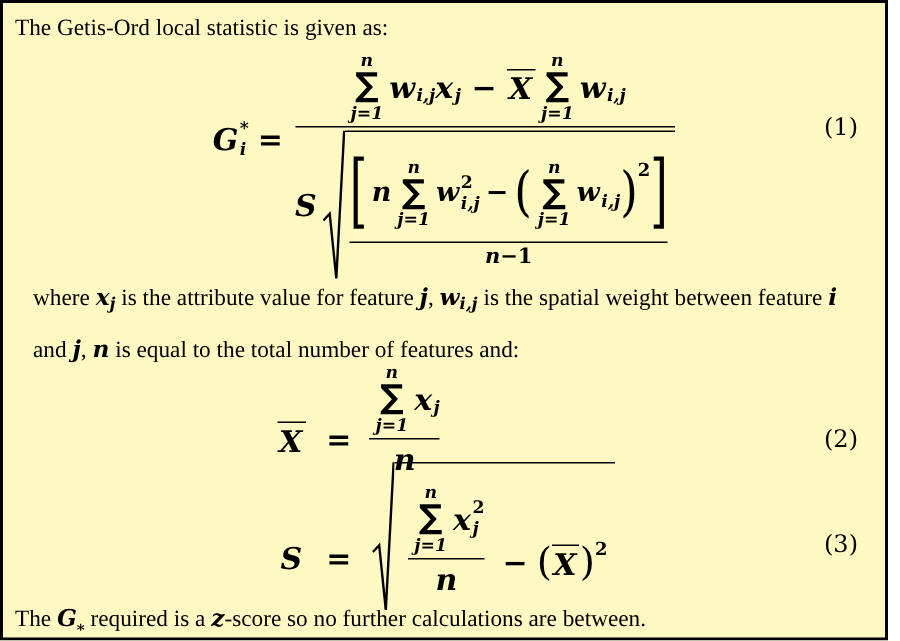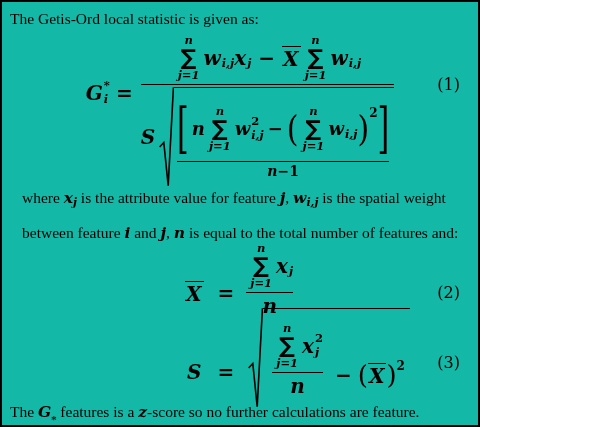--- a/index.html
+++ b/index.html
@@ -1,18 +1,18 @@
 <!DOCTYPE html>
 <html><head>
 <meta charset="utf-8">
 <style>
   html,body { margin:0; padding:0; background:#ffffff; }
   .page {
-    position:relative; width:480px; height:427px;
-    background:#14b8a6; border:2px solid #000000; box-sizing:border-box;
+    position:relative; width:592px; height:427px;
+    background:#fef9c3; border:2px solid #000000; box-sizing:border-box;
     font-family:"Liberation Serif","DejaVu Serif",serif;
     color:#000000; overflow:hidden;
   }
   .textline { font-size:15.5px; font-weight:400; }
   
   .math { font-family:"DejaVu Serif","Liberation Serif",serif; }
   .mi { font-style:italic; font-weight:bold; font-family:"DejaVu Serif",serif; }
   .mo { font-style:normal; font-weight:bold; font-family:"DejaVu Serif",serif; }
   .m20 { font-size:20px; line-height:1.1; }
   .m18 { font-size:18px; line-height:1.1; }
@@ -227,15 +227,15 @@
           <span class="osup" style="top:-9px;">2</span>
         </span>
       </span>
     </span>
     <span class="eqnum">(3)</span>
   </div>
 
   <div class="footer textline"><span>The </span><span class="tmi">G</span><span class="ssi">
         <span class="u">*</span>
         <span class="d">i</span>
-      </span><span> features is a </span><span class="tmi">z</span><span>-score so no further calculations are feature.</span></div>
+      </span><span> required is a </span><span class="tmi">z</span><span>-score so no further calculations are between.</span></div>
 
 </div>
 
 </body></html>

